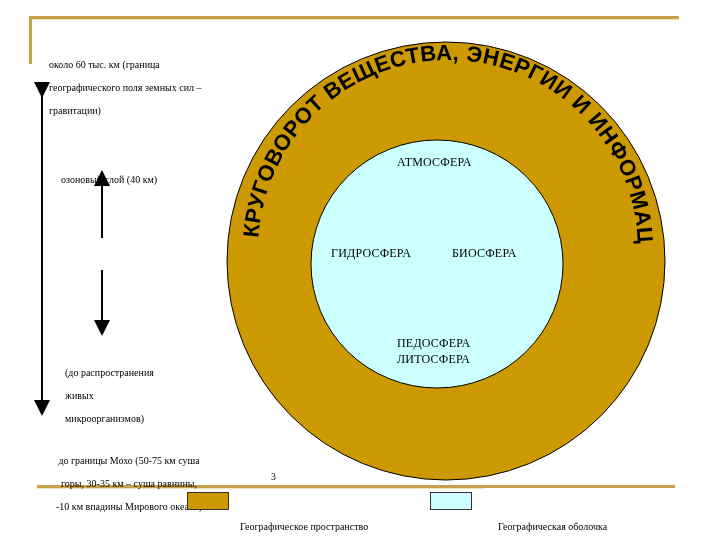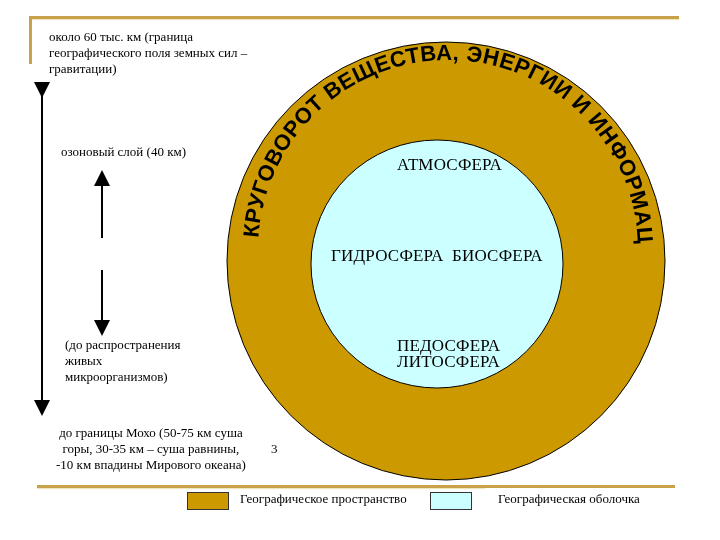--- a/index.html
+++ b/index.html
@@ -1,22 +1,22 @@
 <!DOCTYPE html>
 <html><head>
   <meta charset="utf-8">
   <style>
     html, body { margin: 0; padding: 0; background: #ffffff; }
     body { width: 720px; height: 540px; position: relative; overflow: hidden; font-family: "Liberation Serif", serif; color: #000; }
     .abs { position: absolute; }
     .frame-top { left: 29px; top: 16px; width: 650px; height: 3px; background: #c8a24a; box-shadow: 0 1px 1px #efe2b6; }
     .frame-left { left: 29px; top: 16px; width: 3px; height: 48px; background: #c8a24a; }
     .frame-bottom { left: 37px; top: 485px; width: 448px; height: 3px; background: #c8a24a; box-shadow: 0 1px 1px #efe2b6; }
-    .txt { font-size: 13px; line-height: 16px; white-space: pre-line; }
-    .circle-label { font-size: 17px; letter-spacing: 0.2px; }
+    .txt { font-size: 10px; line-height: 23px; white-space: pre-line; margin-top: 24px; }
+    .circle-label { font-size: 12px; letter-spacing: 0.2px; }
     .legend-swatch { width: 40px; height: 16px; border: 1px solid #333; }
     svg text { font-family: "Liberation Sans", sans-serif; }
   </style>
 </head>
 <body>
 
 <div class="abs frame-top"></div>
 <div class="abs frame-left"></div>
 <div class="abs frame-bottom"></div>
 <div class="abs" style="left:485px;top:485px;width:190px;height:3px;background:#c8a24a;"></div>

